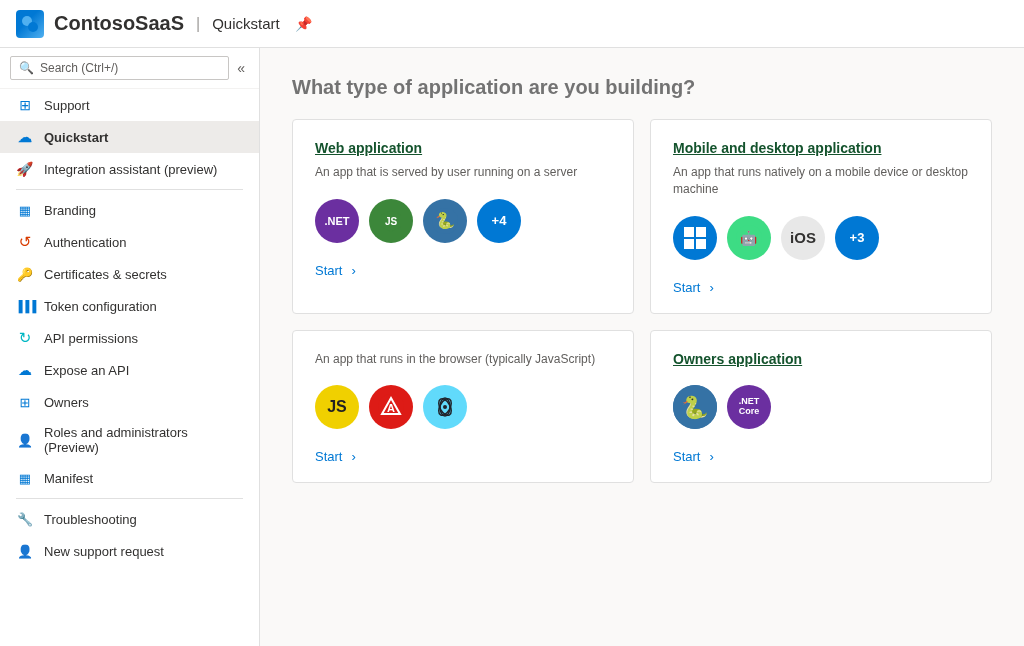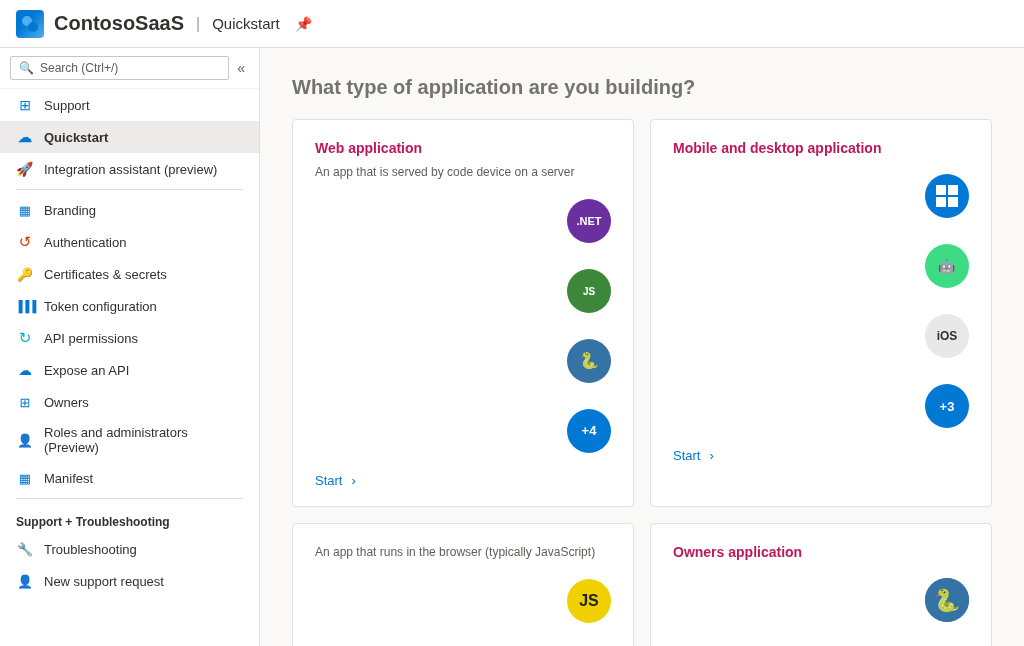--- a/index.html
+++ b/index.html
@@ -128,33 +128,33 @@
       border: 1px solid #e0e0e0;
       border-radius: 4px;
       padding: 20px 22px 18px;
       display: flex;
       flex-direction: column;
       gap: 8px;
     }
     .card-title {
       font-size: 14px;
       font-weight: 700;
-      color: #be185d;
+      color: #14532d;
+      text-decoration: underline;
     }
     .card-desc {
       font-size: 12px;
       color: #605e5c;
       line-height: 1.4;
     }
     .card-icons {
       display: flex;
-      align-items: flex-end;
-      gap: 26px;
+      align-items: flex-start;
+      gap: 10px;
       margin: 10px 0 8px;
-      flex-direction: column;
     }
     .card-start {
       color: #0078d4;
       font-size: 13px;
       cursor: pointer;
       display: flex; align-items: center; gap: 9px;
       margin-top: 4px;
     }
 
     
@@ -166,21 +166,21 @@
       font-weight: 700;
       color: #fff;
       flex-shrink: 0;
     }
     .ti-dotnet { background: #6b2fa0; font-size: 11px; }
     .ti-node { background: #3c873a; }
     .ti-python { background: #3572A5; }
     .ti-plus4 { background: #0078d4; font-size: 13px; }
     .ti-windows { background: #0078d4; font-size: 20px; }
     .ti-android { background: #3ddc84; color: #fff; font-size: 18px; }
-    .ti-ios { background: #e8e8e8; color: #323130; font-size: 12px; font-weight: 600; }
+    .ti-ios { background: #e8e8e8; color: #323130; font-size: 15px; font-weight: 600; }
     .ti-plus3 { background: #0078d4; font-size: 13px; }
     .ti-js { background: #f0d000; color: #222; font-size: 16px; font-weight: 900; }
     .ti-angular { background: #dd1b16; font-size: 14px; }
     .ti-react { background: #61dafb; color: #20232a; font-size: 16px; }
     .ti-py2 { background: #3572A5; }
     .ti-dotnetcore { background: #6b2fa0; font-size: 9px; font-weight: 700; }
   </style>
 </head>
 <body>
 
@@ -278,21 +278,20 @@
       <span>Roles and administrators (Preview)</span>
     </div>
     <div class="sidebar-item">
       <div class="icon-box">
           <span style="color:#0078d4;font-size:13px;">▦</span>
         </div>
       <span>Manifest</span>
     </div>
 
     <hr class="sidebar-divider">
-    <div class="sidebar-section-label">Support + Troubleshooting</div>
 
     <div class="sidebar-item">
       <div class="icon-box">
           <span style="color:#605e5c;font-size:13px;">🔧</span>
         </div>
       <span>Troubleshooting</span>
     </div>
     <div class="sidebar-item">
       <div class="icon-box">
           <span style="color:#0078d4;font-size:13px;">👤</span>
@@ -301,21 +300,21 @@
     </div>
   </div>
 
   <div class="main">
     <div class="main-title">What type of application are you building?</div>
 
     <div class="cards-grid">
 
       <div class="card">
         <div class="card-title">Web application</div>
-        <div class="card-desc">An app that is served by code device on a server</div>
+        <div class="card-desc">An app that is served by user running on a server</div>
         <div class="card-icons">
           <div class="tech-icon ti-dotnet">.NET</div>
           <div class="tech-icon ti-node">
             <svg width="26" height="26" viewBox="0 0 26 26">
               <polygon points="13,2 24,8 24,18 13,24 2,18 2,8" fill="#3c873a"></polygon>
               <text x="13" y="17" text-anchor="middle" fill="white" font-size="10" font-weight="bold">JS</text>
             </svg>
           </div>
           <div class="tech-icon ti-python">
             <svg width="26" height="26" viewBox="0 0 26 26">
@@ -326,20 +325,21 @@
           <div class="tech-icon ti-plus4">+4</div>
         </div>
         <div class="card-start">
           <span>Start</span>
           <span>›</span>
         </div>
       </div>
 
       <div class="card">
         <div class="card-title">Mobile and desktop application</div>
+        <div class="card-desc">An app that runs natively on a mobile device or desktop machine</div>
         <div class="card-icons">
           <div class="tech-icon ti-windows">
             <svg width="26" height="26" viewBox="0 0 26 26">
               <rect x="2" y="2" width="10" height="10" fill="#fff"></rect>
               <rect x="14" y="2" width="10" height="10" fill="#fff"></rect>
               <rect x="2" y="14" width="10" height="10" fill="#fff"></rect>
               <rect x="14" y="14" width="10" height="10" fill="#fff"></rect>
             </svg>
           </div>
           <div class="tech-icon ti-android">

